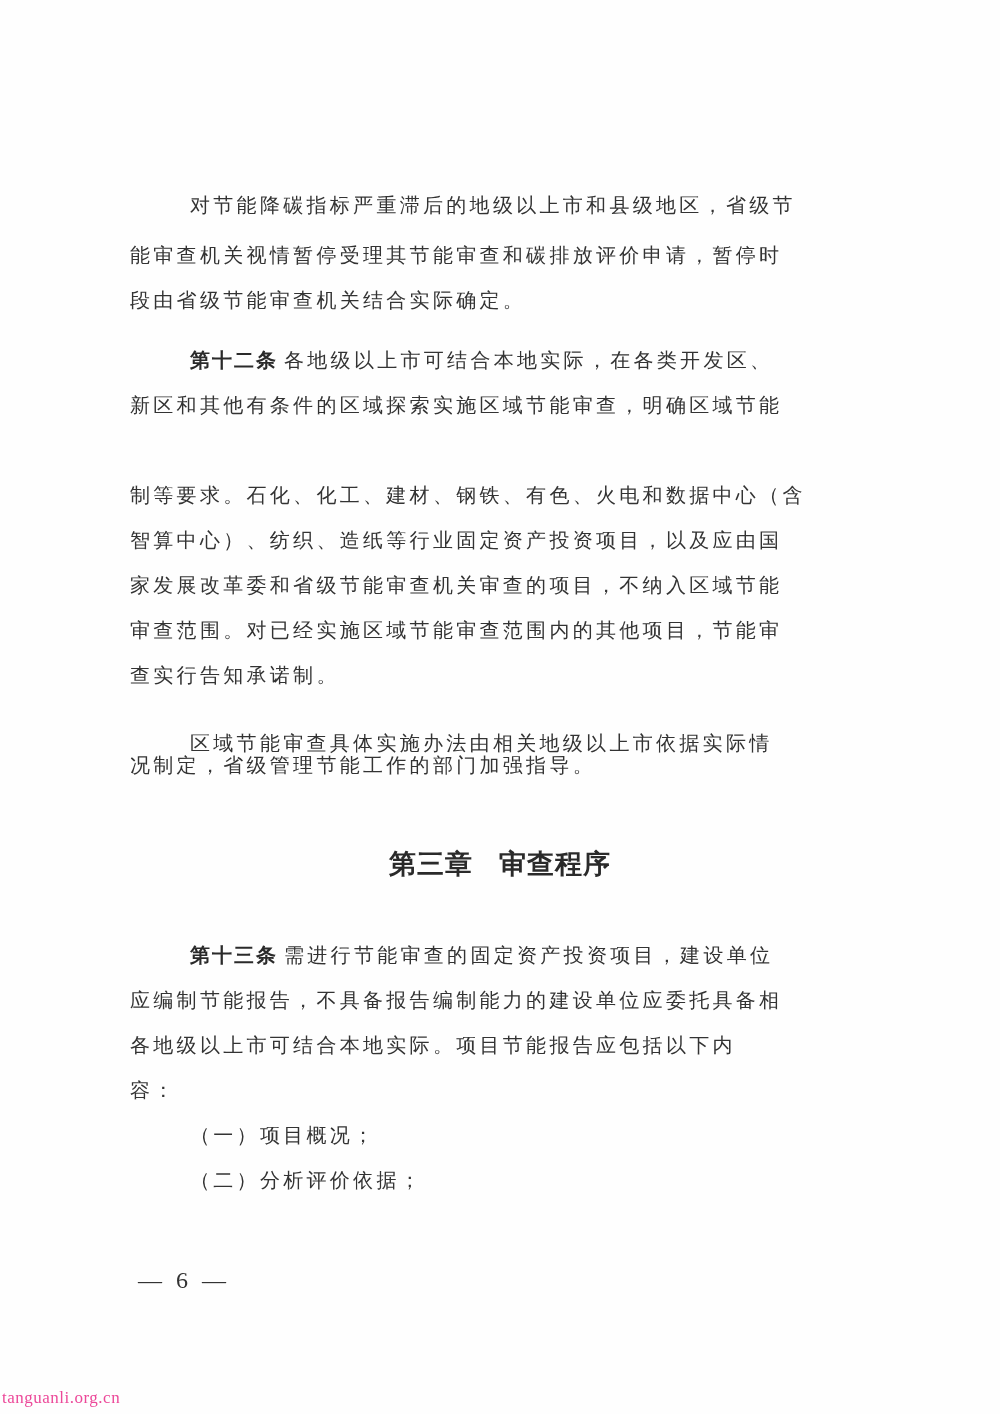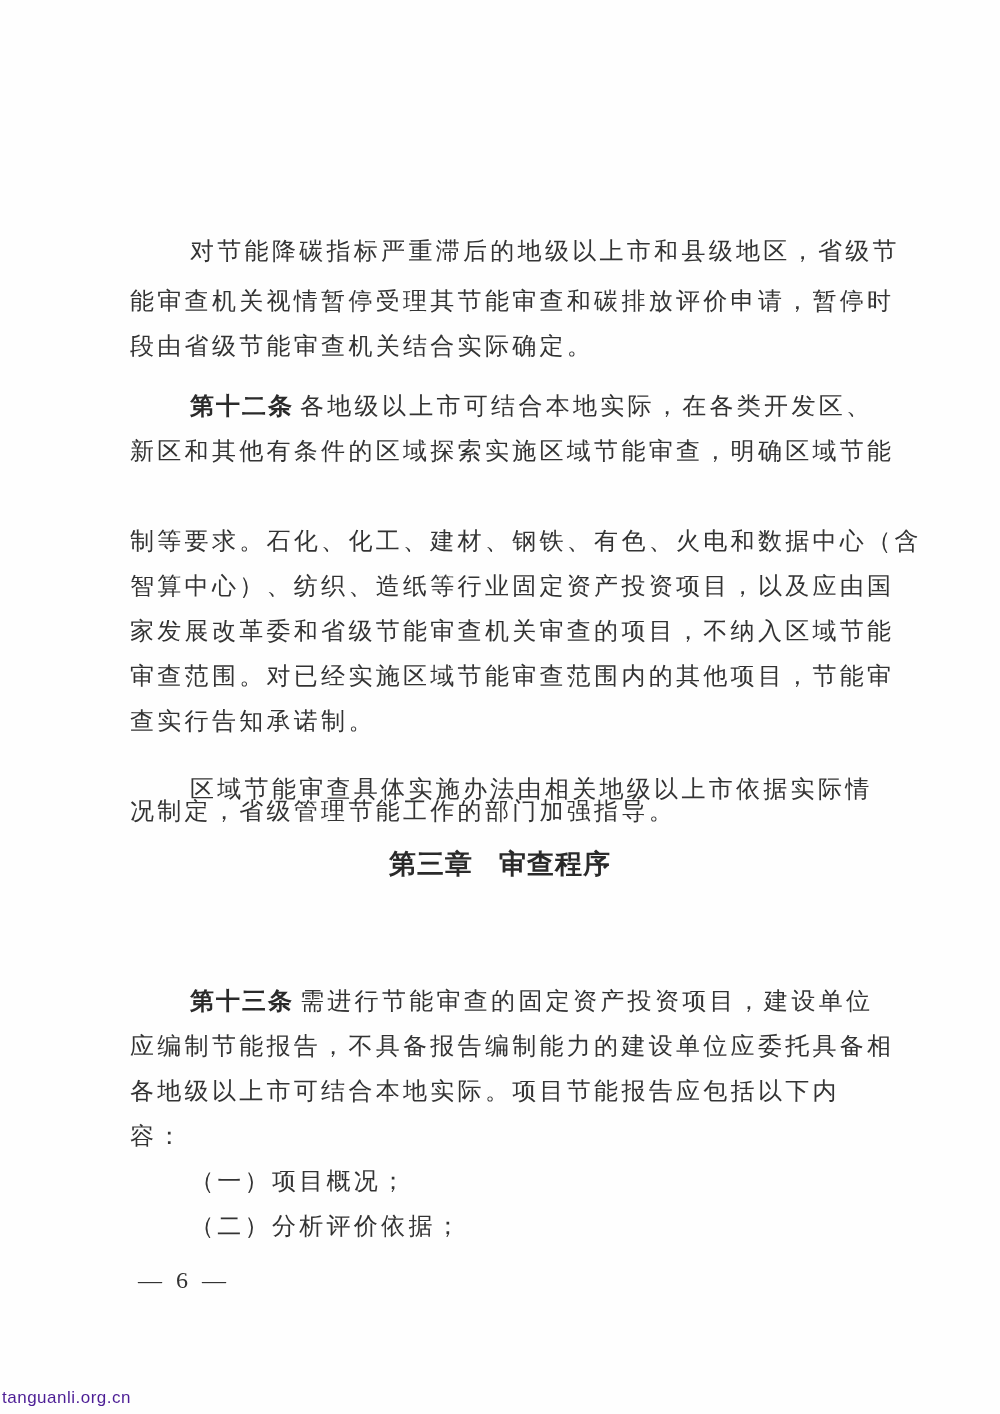--- a/index.html
+++ b/index.html
@@ -18,27 +18,26 @@
     .page {
       position: absolute;
       left: 0; top: 0;
       width: 1000px; height: 1414px;
       background: #fefefe;
     }
     .line {
       position: absolute;
       left: 130px;
       width: 745px;
-      font-size: 24px;
+      font-size: 20px;
       line-height: 30px;
       height: 30px;
       white-space: nowrap;
       letter-spacing: 3.3px;
       color: #333333;
-      margin-top: 46px;
     }
     .indent { left: 190px; width: 685px; }
     .bold-lead {
       font-family: "DejaVu Sans", "Liberation Sans", sans-serif;
       font-weight: bold;
       color: #2a2a2a;
       letter-spacing: 2px;
       margin-right: 6px;
     }
     .chapter {
@@ -61,23 +60,23 @@
       top: 1265px;
       font-family: "Liberation Serif", serif;
       font-size: 24px;
       color: #333;
       letter-spacing: 4px;
     }
     .watermark {
       position: absolute;
       left: 2px;
       top: 1388px;
-      font-family: Liberation Sans, sans-serif;
+      font-family: Liberation Serif, serif;
       font-size: 17px;
-      color: #4c1d95;
+      color: #ec4899;
       letter-spacing: 0.5px;
     }
   </style>
 </head>
 <body>
 
 <div class="page">
 
   <div class="line indent" style="top: 190px;">对节能降碳指标严重滞后的地级以上市和县级地区，省级节</div>
   <div class="line" style="top: 240px;">能审查机关视情暂停受理其节能审查和碳排放评价申请，暂停时</div>

